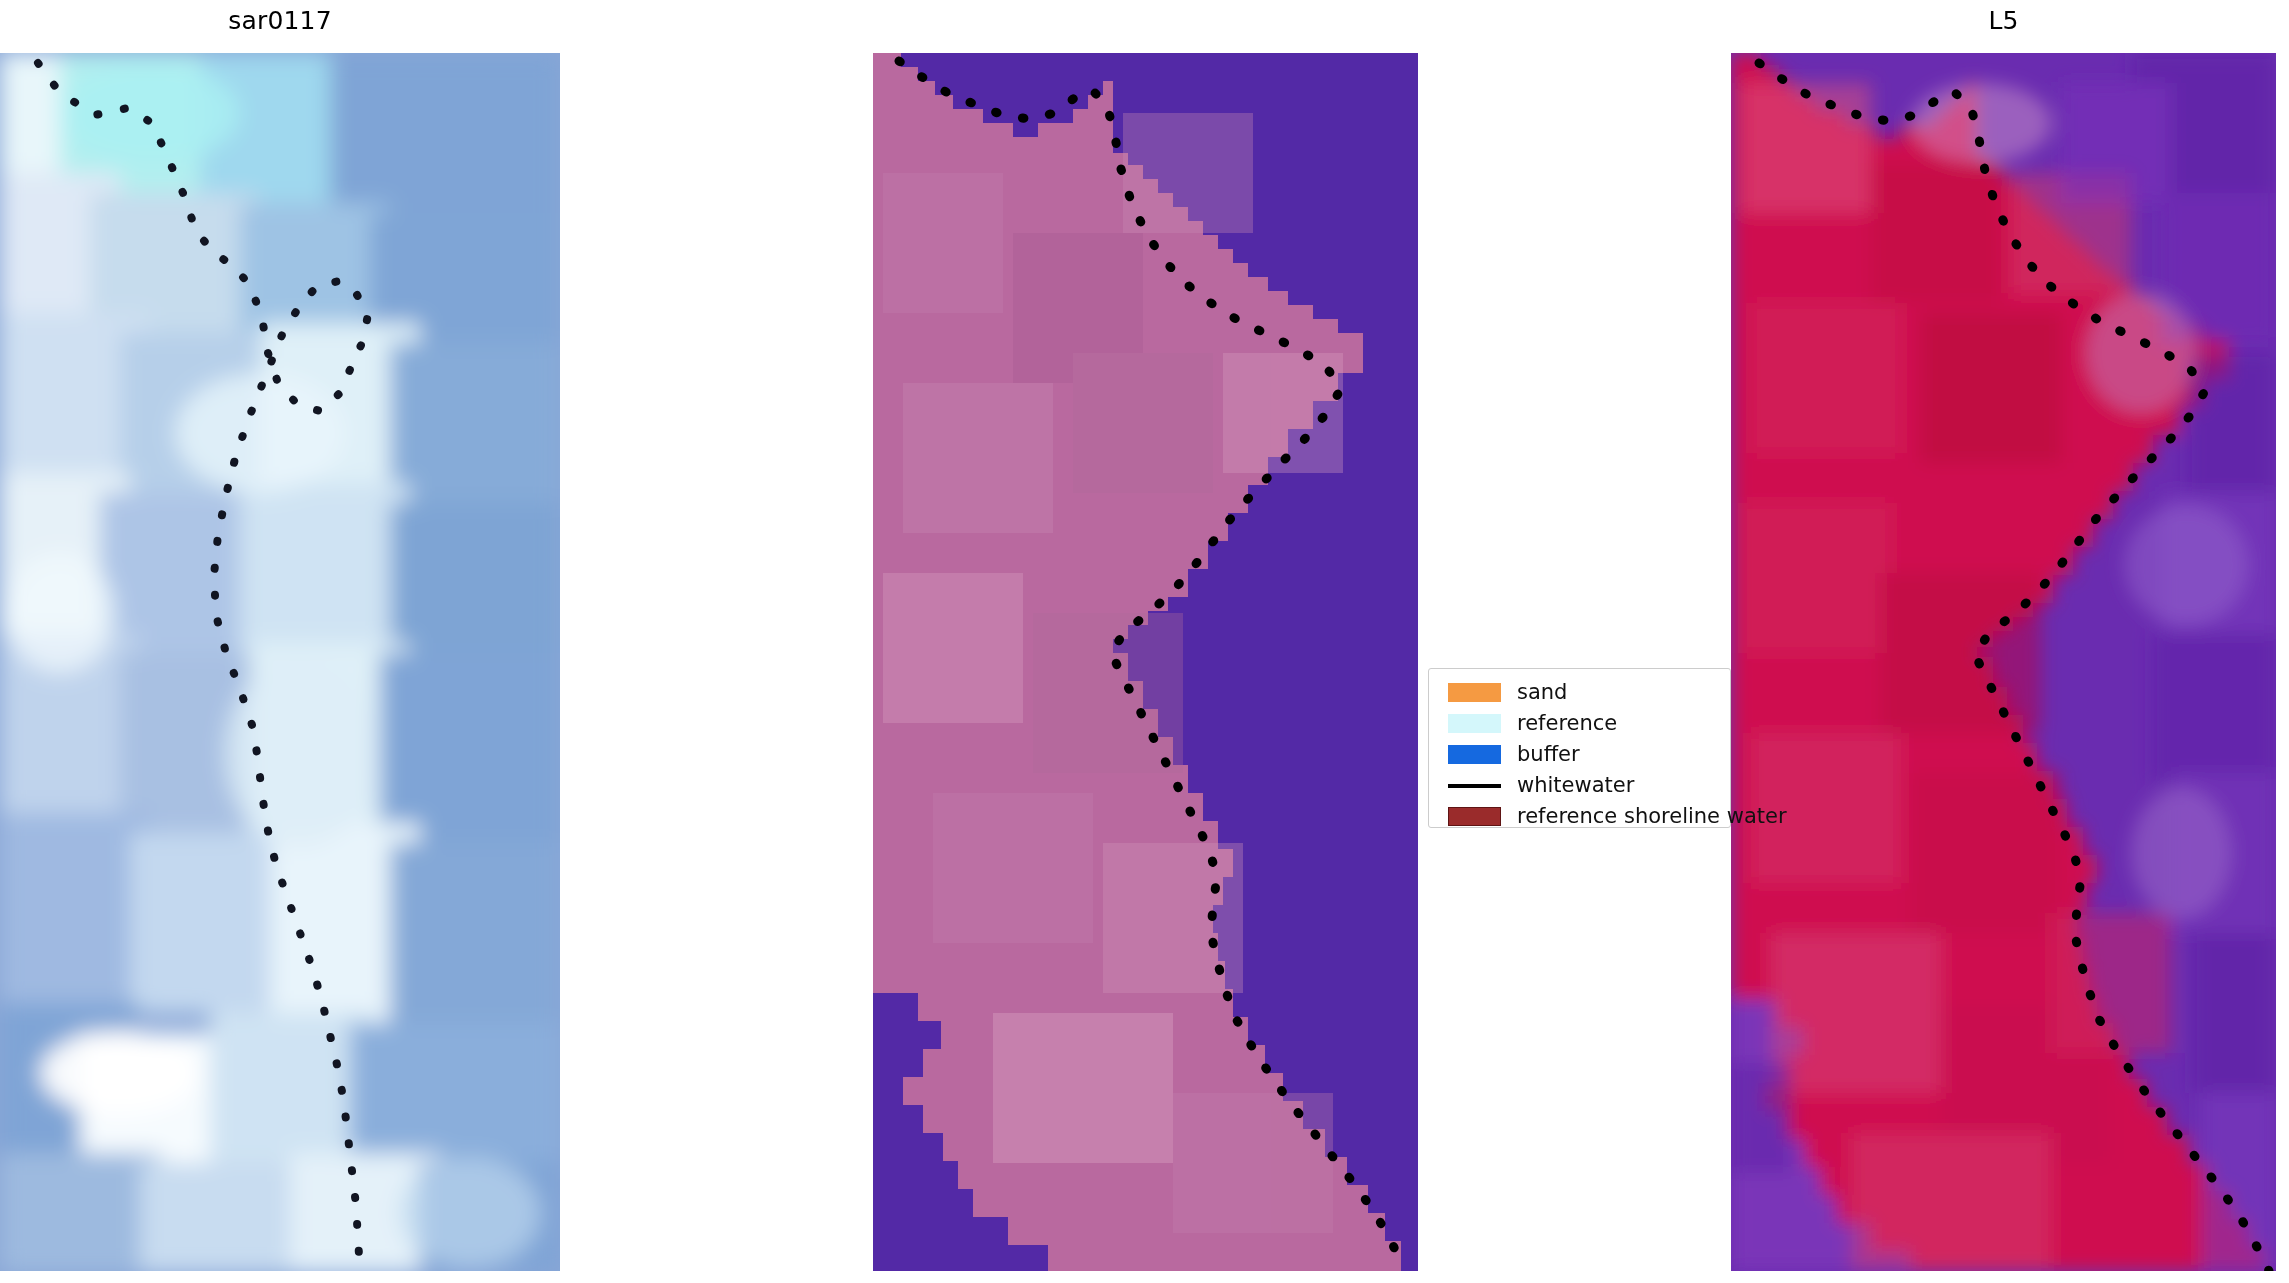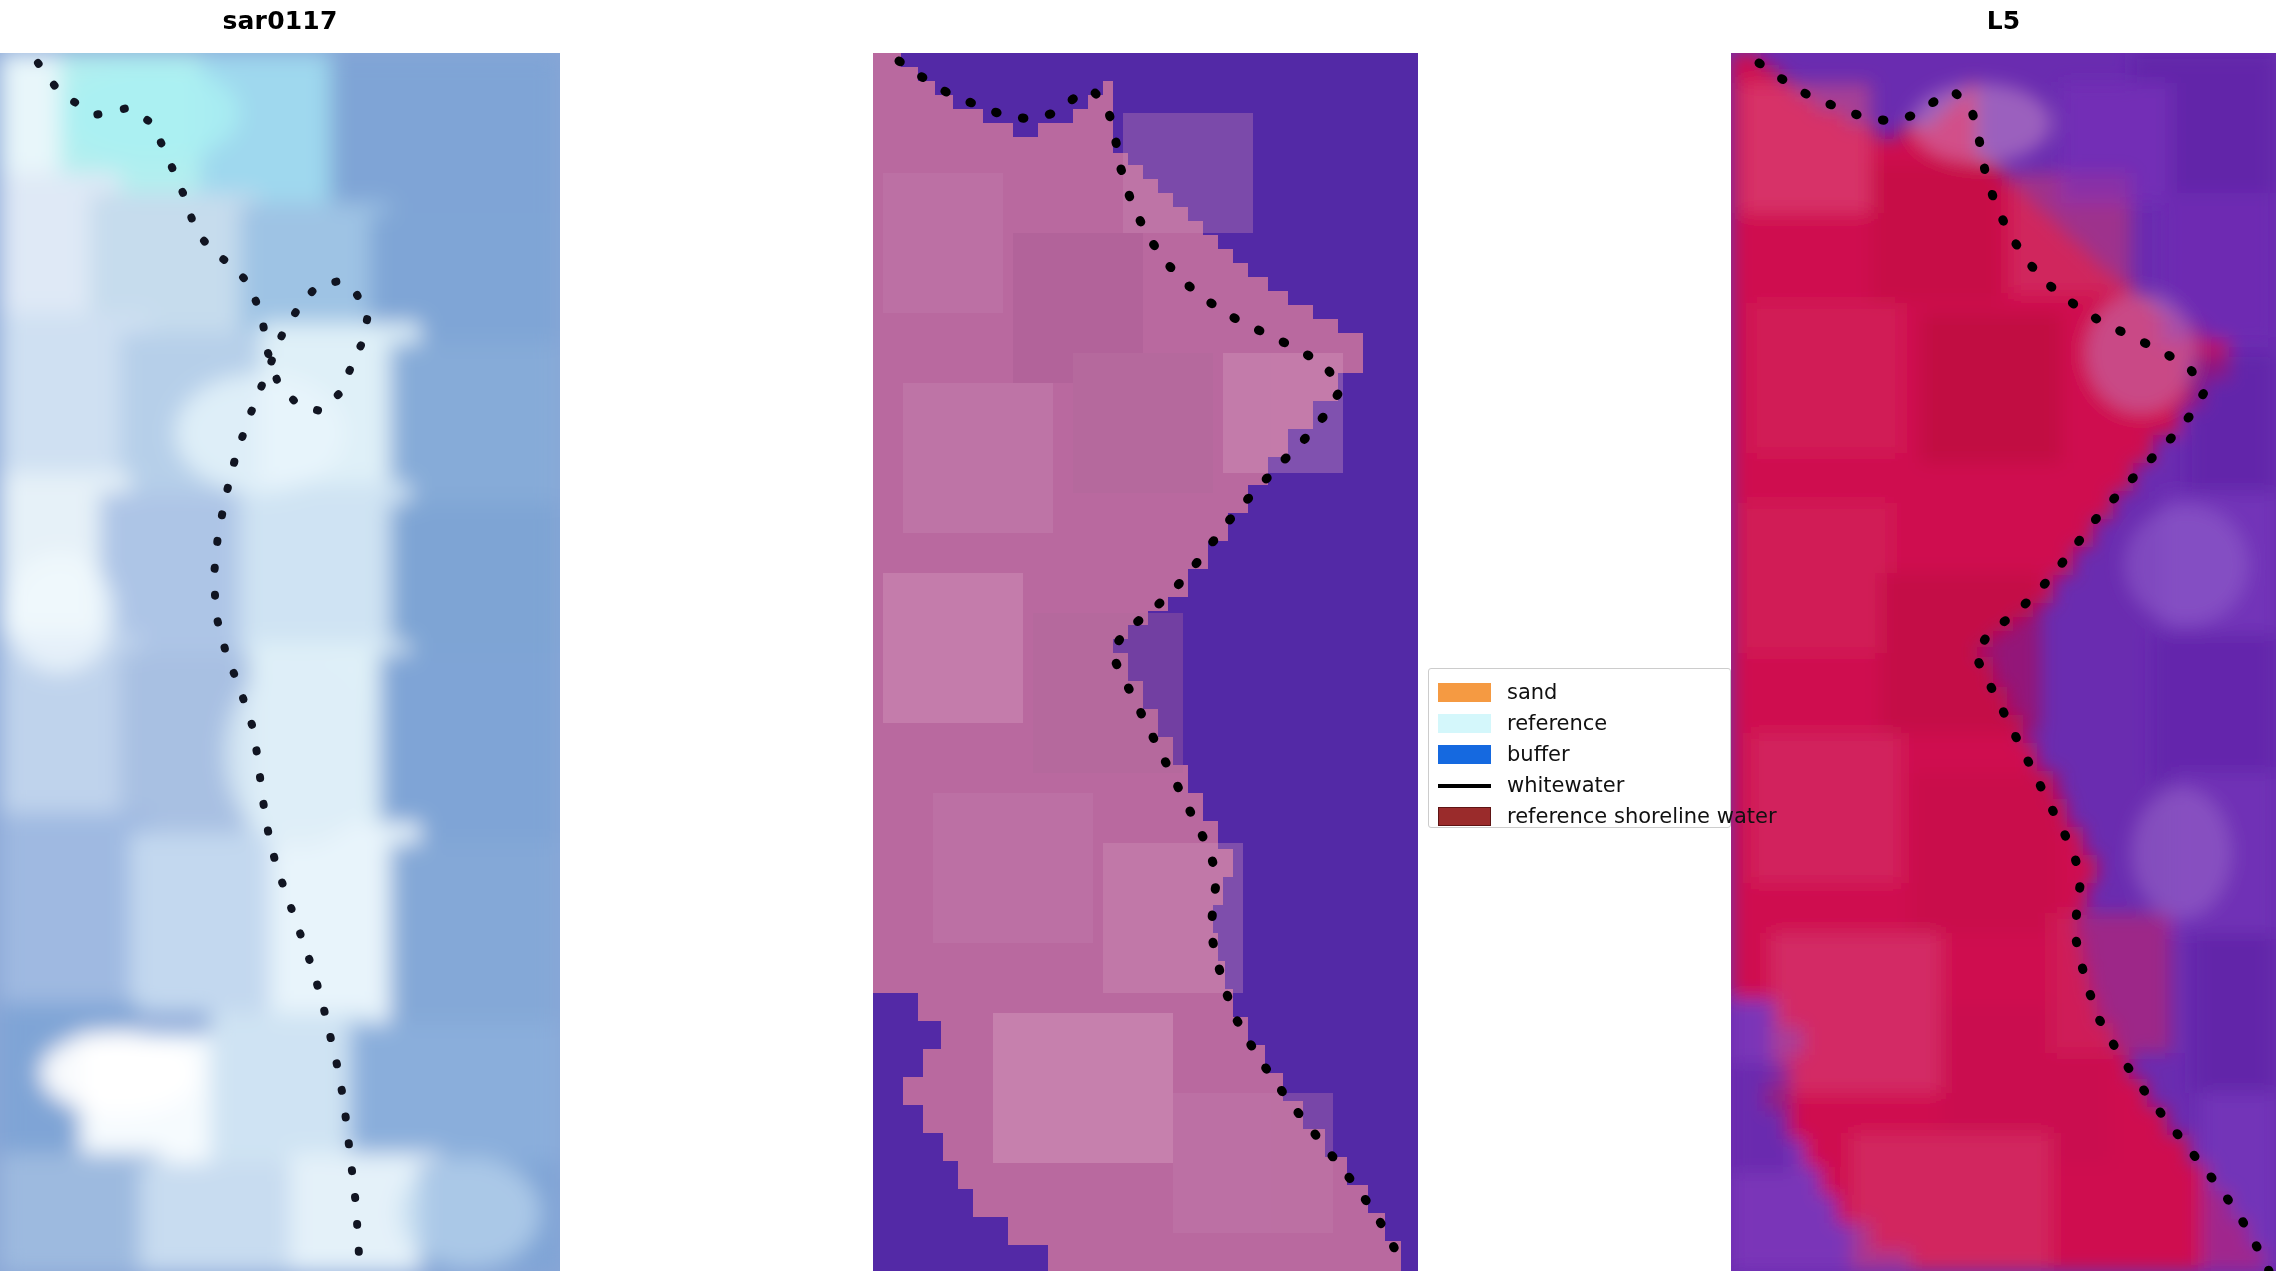--- a/index.html
+++ b/index.html
@@ -6,38 +6,38 @@
   body{
     width:2289px;height:1283px;
     font-family:"DejaVu Sans","Liberation Sans",sans-serif;
     overflow:hidden;position:relative;
   }
   .figure{position:absolute;inset:0;background:#fff;}
 
   .panel{position:absolute;overflow:hidden;}
   .panel-title{
     position:absolute;top:0;left:0;width:100%;
-    text-align:center;font-weight:bold;font-size:25px;color:#000;
+    text-align:center;font-weight:normal;font-size:25px;color:#000;
     line-height:1;letter-spacing:0.2px;
     font-family:"DejaVu Sans","Liberation Sans",sans-serif;
   }
   .panel-img{position:absolute;left:0;top:0;width:100%;height:100%;}
   .layer{position:absolute;inset:0;}
   .shoreline{position:absolute;inset:0;pointer-events:none;}
 
   
   .legend{
     position:absolute;
     background:#ffffff;
     border:1px solid #cccccc;
     border-radius:3px;
     box-sizing:border-box;
     padding:8px 10px 8px 9px;
   }
-  .legend-row{display:flex;align-items:center;height:31px;white-space:nowrap;}
+  .legend-row{display:flex;align-items:center;height:31px;white-space:nowrap;margin-left:10px;}
   .swatch{
     width:53px;height:19px;margin-right:16px;flex:0 0 auto;box-sizing:border-box;
   }
   .swatch.line-sw{
     height:19px;background:transparent;position:relative;
   }
   .swatch.line-sw::before{
     content:"";position:absolute;left:0;right:0;top:50%;
     height:4px;margin-top:-2px;background:#000;
   }

